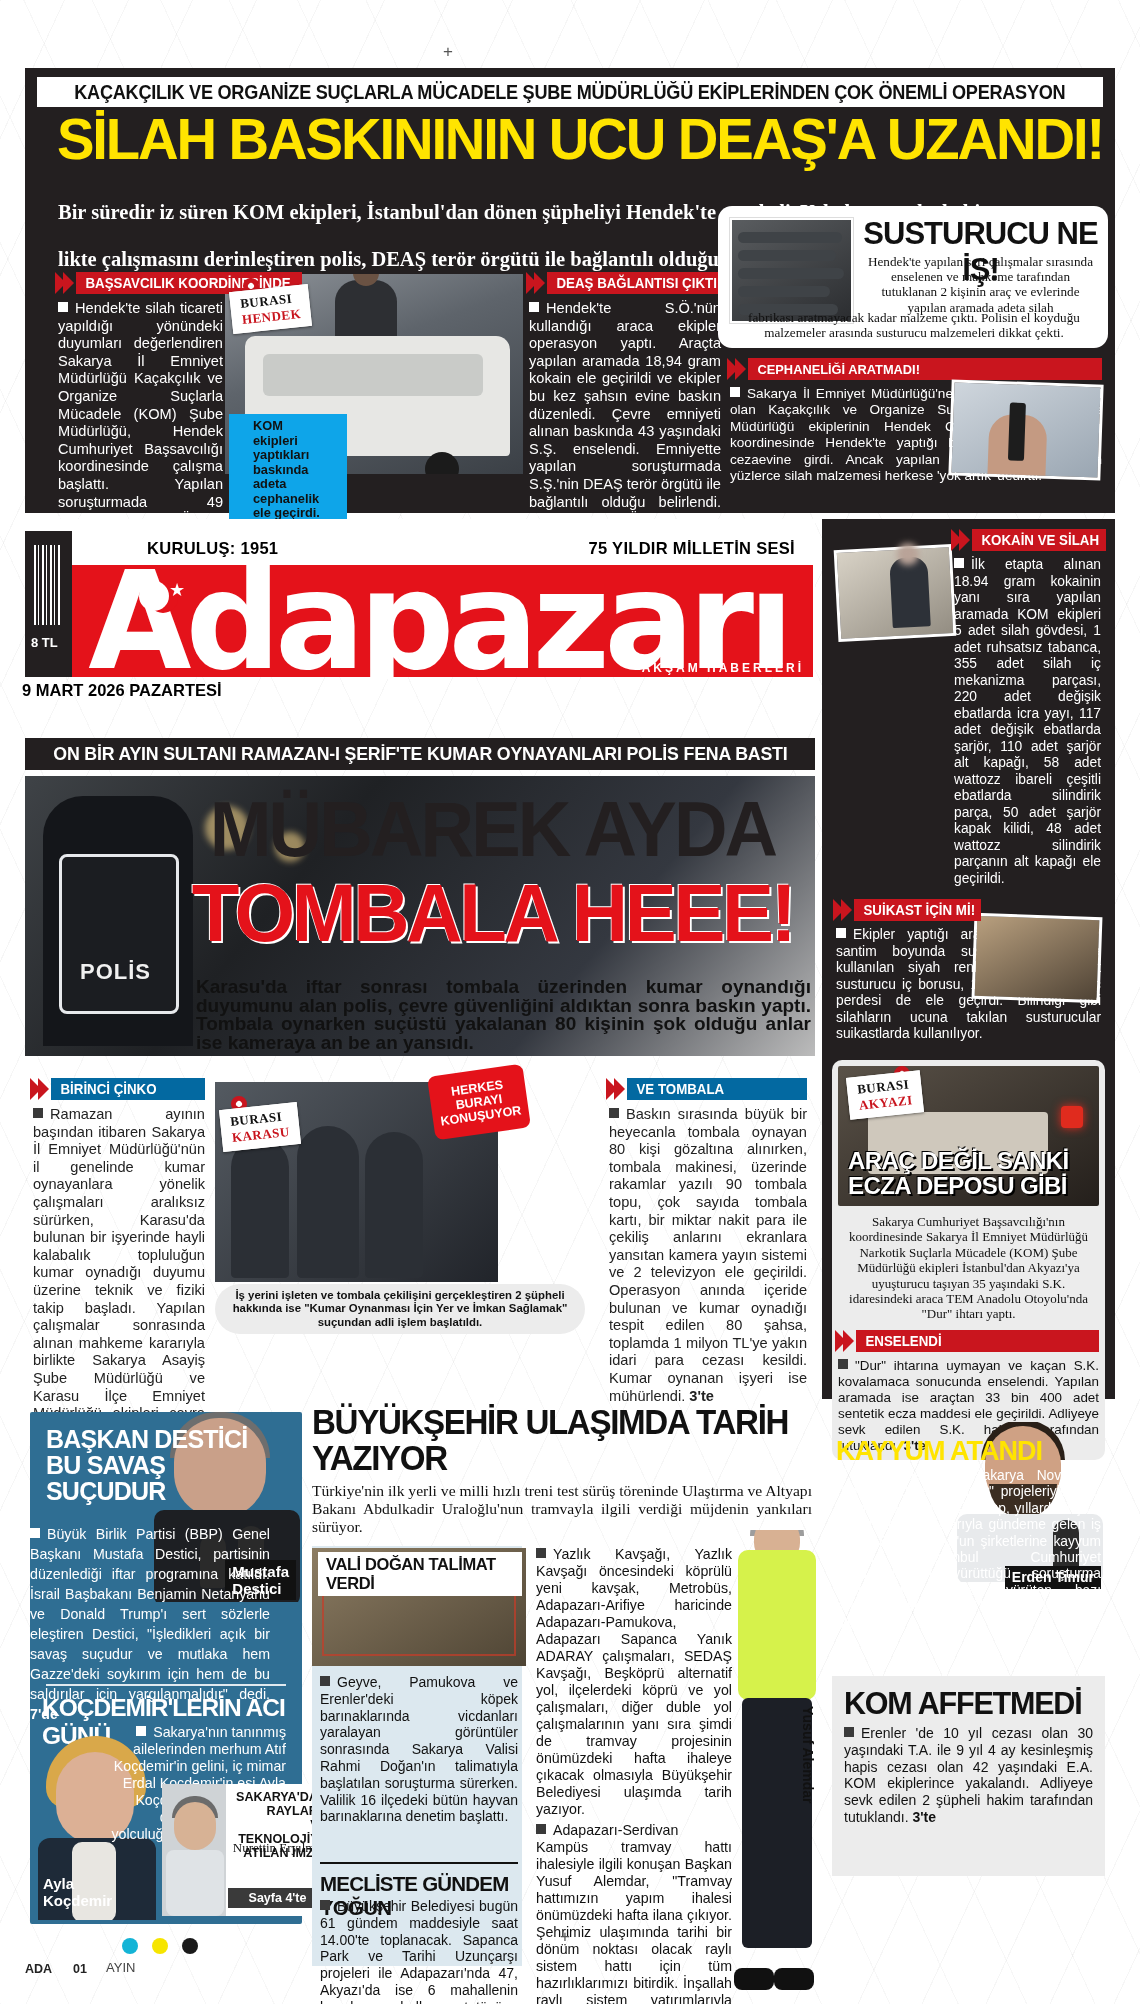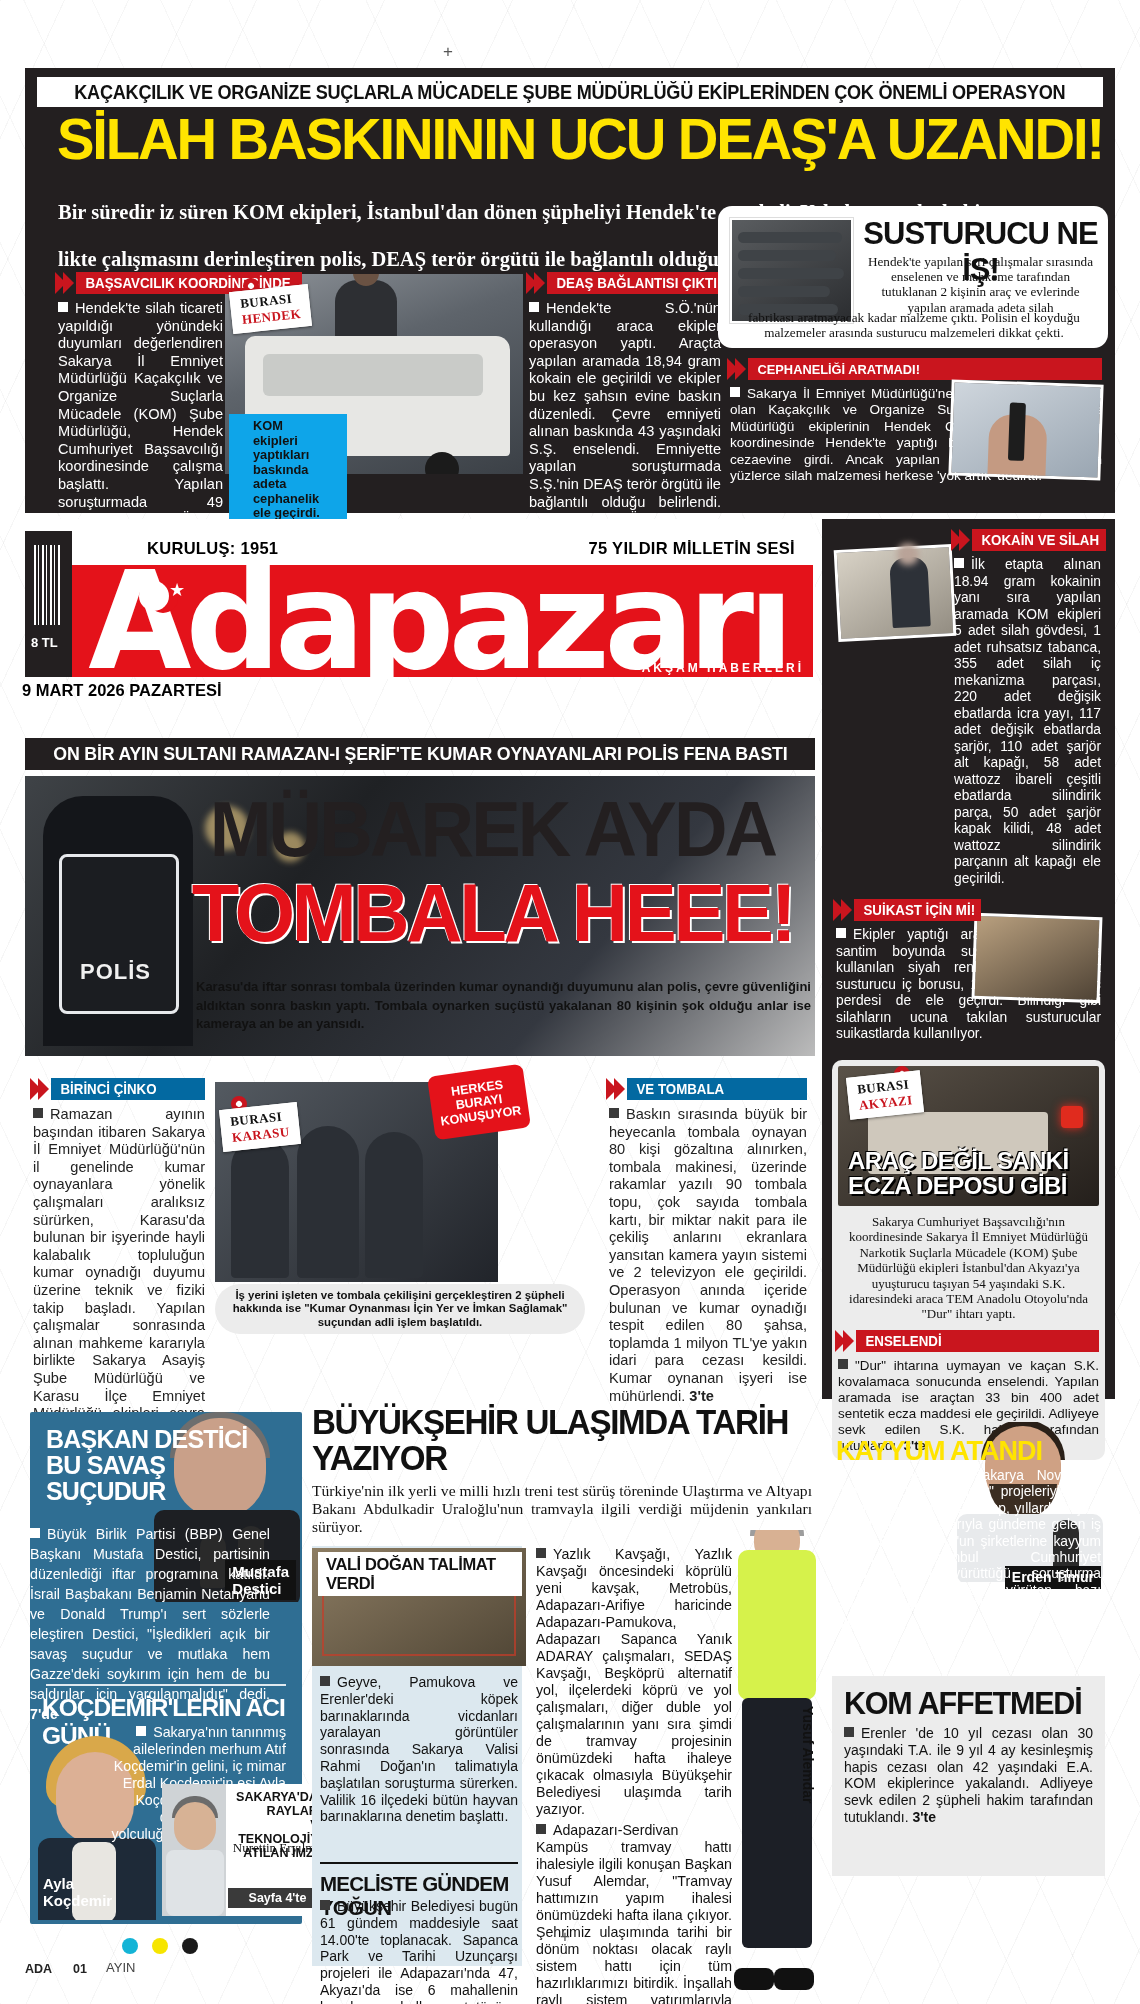--- a/index.html
+++ b/index.html
@@ -155,21 +155,21 @@
     text-align:center;transform:scaleX(0.95);
   }
   .h-tombala{
     position:absolute;left:170px;top:872px;width:645px;z-index:4;
     font-weight:bold;font-size:82px;line-height:82px;color:#e4121a;letter-spacing:-3.5px;
     text-align:center;transform:scaleX(0.95);
     text-shadow:2px 2px 0 #fff,-1px -1px 0 #fff;
   }
   .tombala-lede{
     position:absolute;left:196px;top:978px;width:615px;z-index:5;
-    font-weight:bold;font-size:13px;line-height:18.5px;color:#111;text-align:justify;
+    font-weight:bold;font-size:19px;line-height:18.5px;color:#111;text-align:justify;
   }
 
   
   .mid-row{position:absolute;left:25px;top:1078px;width:790px;height:320px;z-index:3;}
   .mcol1{position:absolute;left:8px;top:0;width:172px;}
   .mcol1 .col-body{color:#222;}
   .mcolimg{position:absolute;left:190px;top:4px;width:283px;height:200px;
     background:linear-gradient(135deg,#545a61,#21242a);overflow:hidden;}
   .mcolimg .blob{position:absolute;background:#2b2f35;border-radius:40px 40px 6px 6px;}
   .mcol3{position:absolute;left:584px;top:0;width:198px;}
@@ -500,21 +500,21 @@
       <div class="arac-title">
         <div>ARAÇ DEĞİL SANKİ</div>
         <div>ECZA DEPOSU GİBİ</div>
       </div>
     </div>
     <div class="pin" style="left:62px;top:6px;z-index:7;"></div>
     <div class="sticker" style="left:16px;top:14px;z-index:7;">
       <span class="s1">BURASI</span>
       <span class="s2">AKYAZI</span>
     </div>
-    <div class="arac-text">Sakarya Cumhuriyet Başsavcılığı'nın koordinesinde Sakarya İl Emniyet Müdürlüğü Narkotik Suçlarla Mücadele (KOM) Şube Müdürlüğü ekipleri İstanbul'dan Akyazı'ya uyuşturucu taşıyan 54 yaşındaki S.K. idaresindeki araca TEM Anadolu Otoyolu'nda "Dur" ihtarı yaptı.</div>
+    <div class="arac-text">Sakarya Cumhuriyet Başsavcılığı'nın koordinesinde Sakarya İl Emniyet Müdürlüğü Narkotik Suçlarla Mücadele (KOM) Şube Müdürlüğü ekipleri İstanbul'dan Akyazı'ya uyuşturucu taşıyan 35 yaşındaki S.K. idaresindeki araca TEM Anadolu Otoyolu'nda "Dur" ihtarı yaptı.</div>
     <div class="tag" style="margin:2px 0 6px;">
       <div class="chev">
           <i></i>
           <i></i>
         </div>
       <div class="tagbar">
           <span>ENSELENDİ</span>
         </div>
     </div>
     <div class="arac-body">

